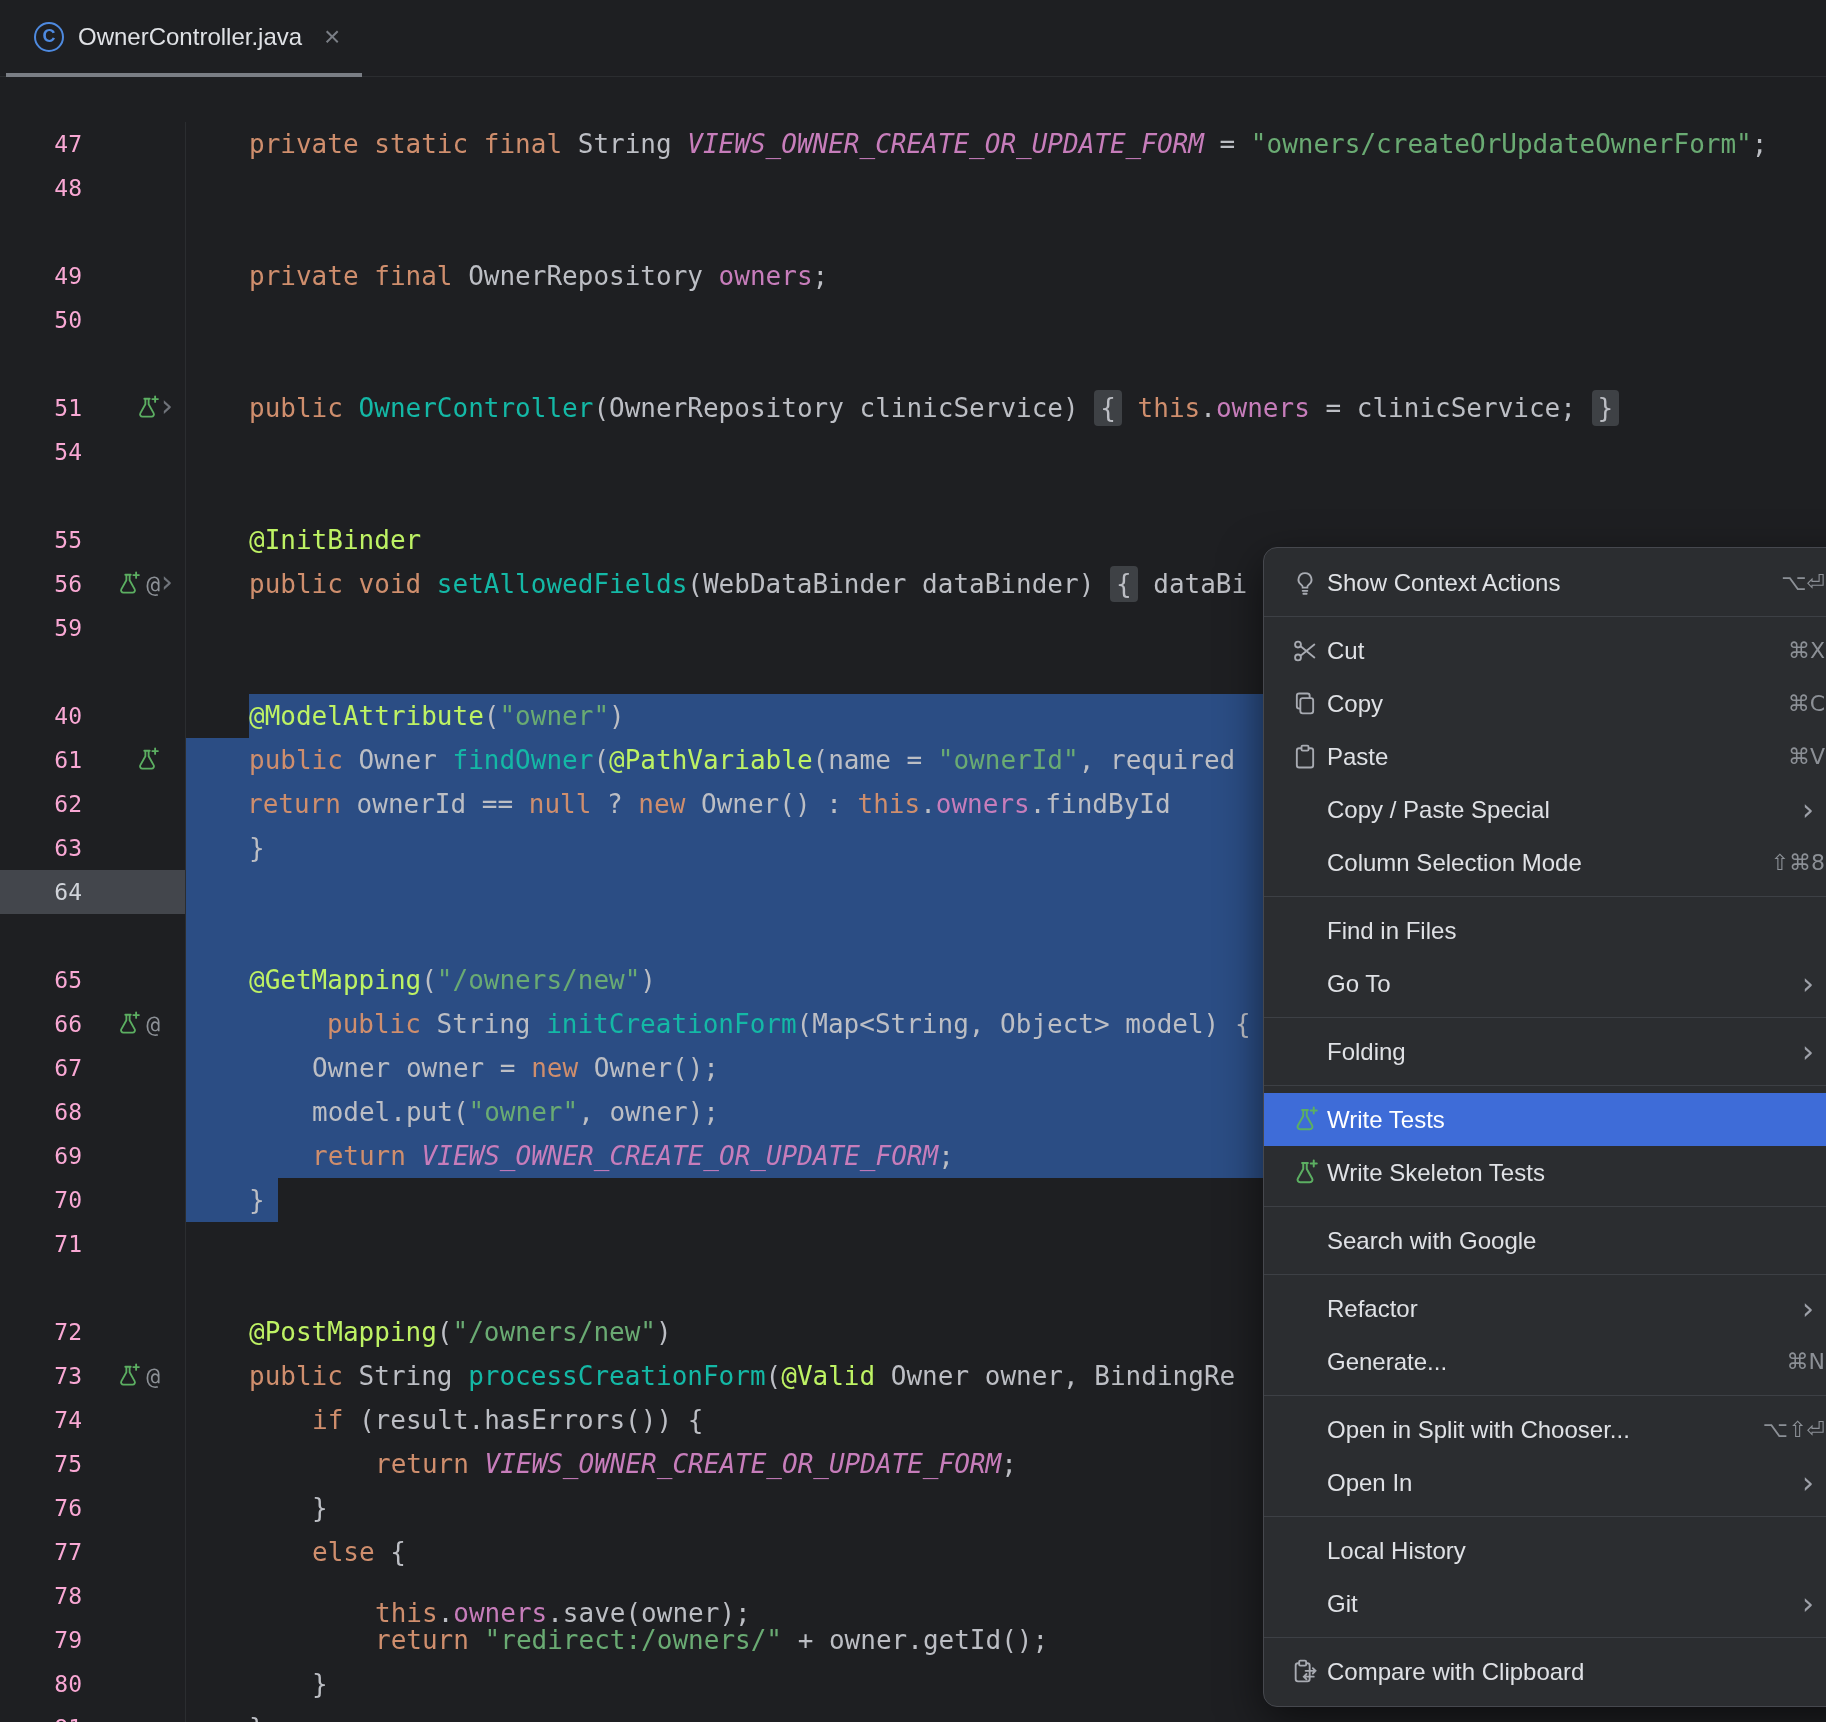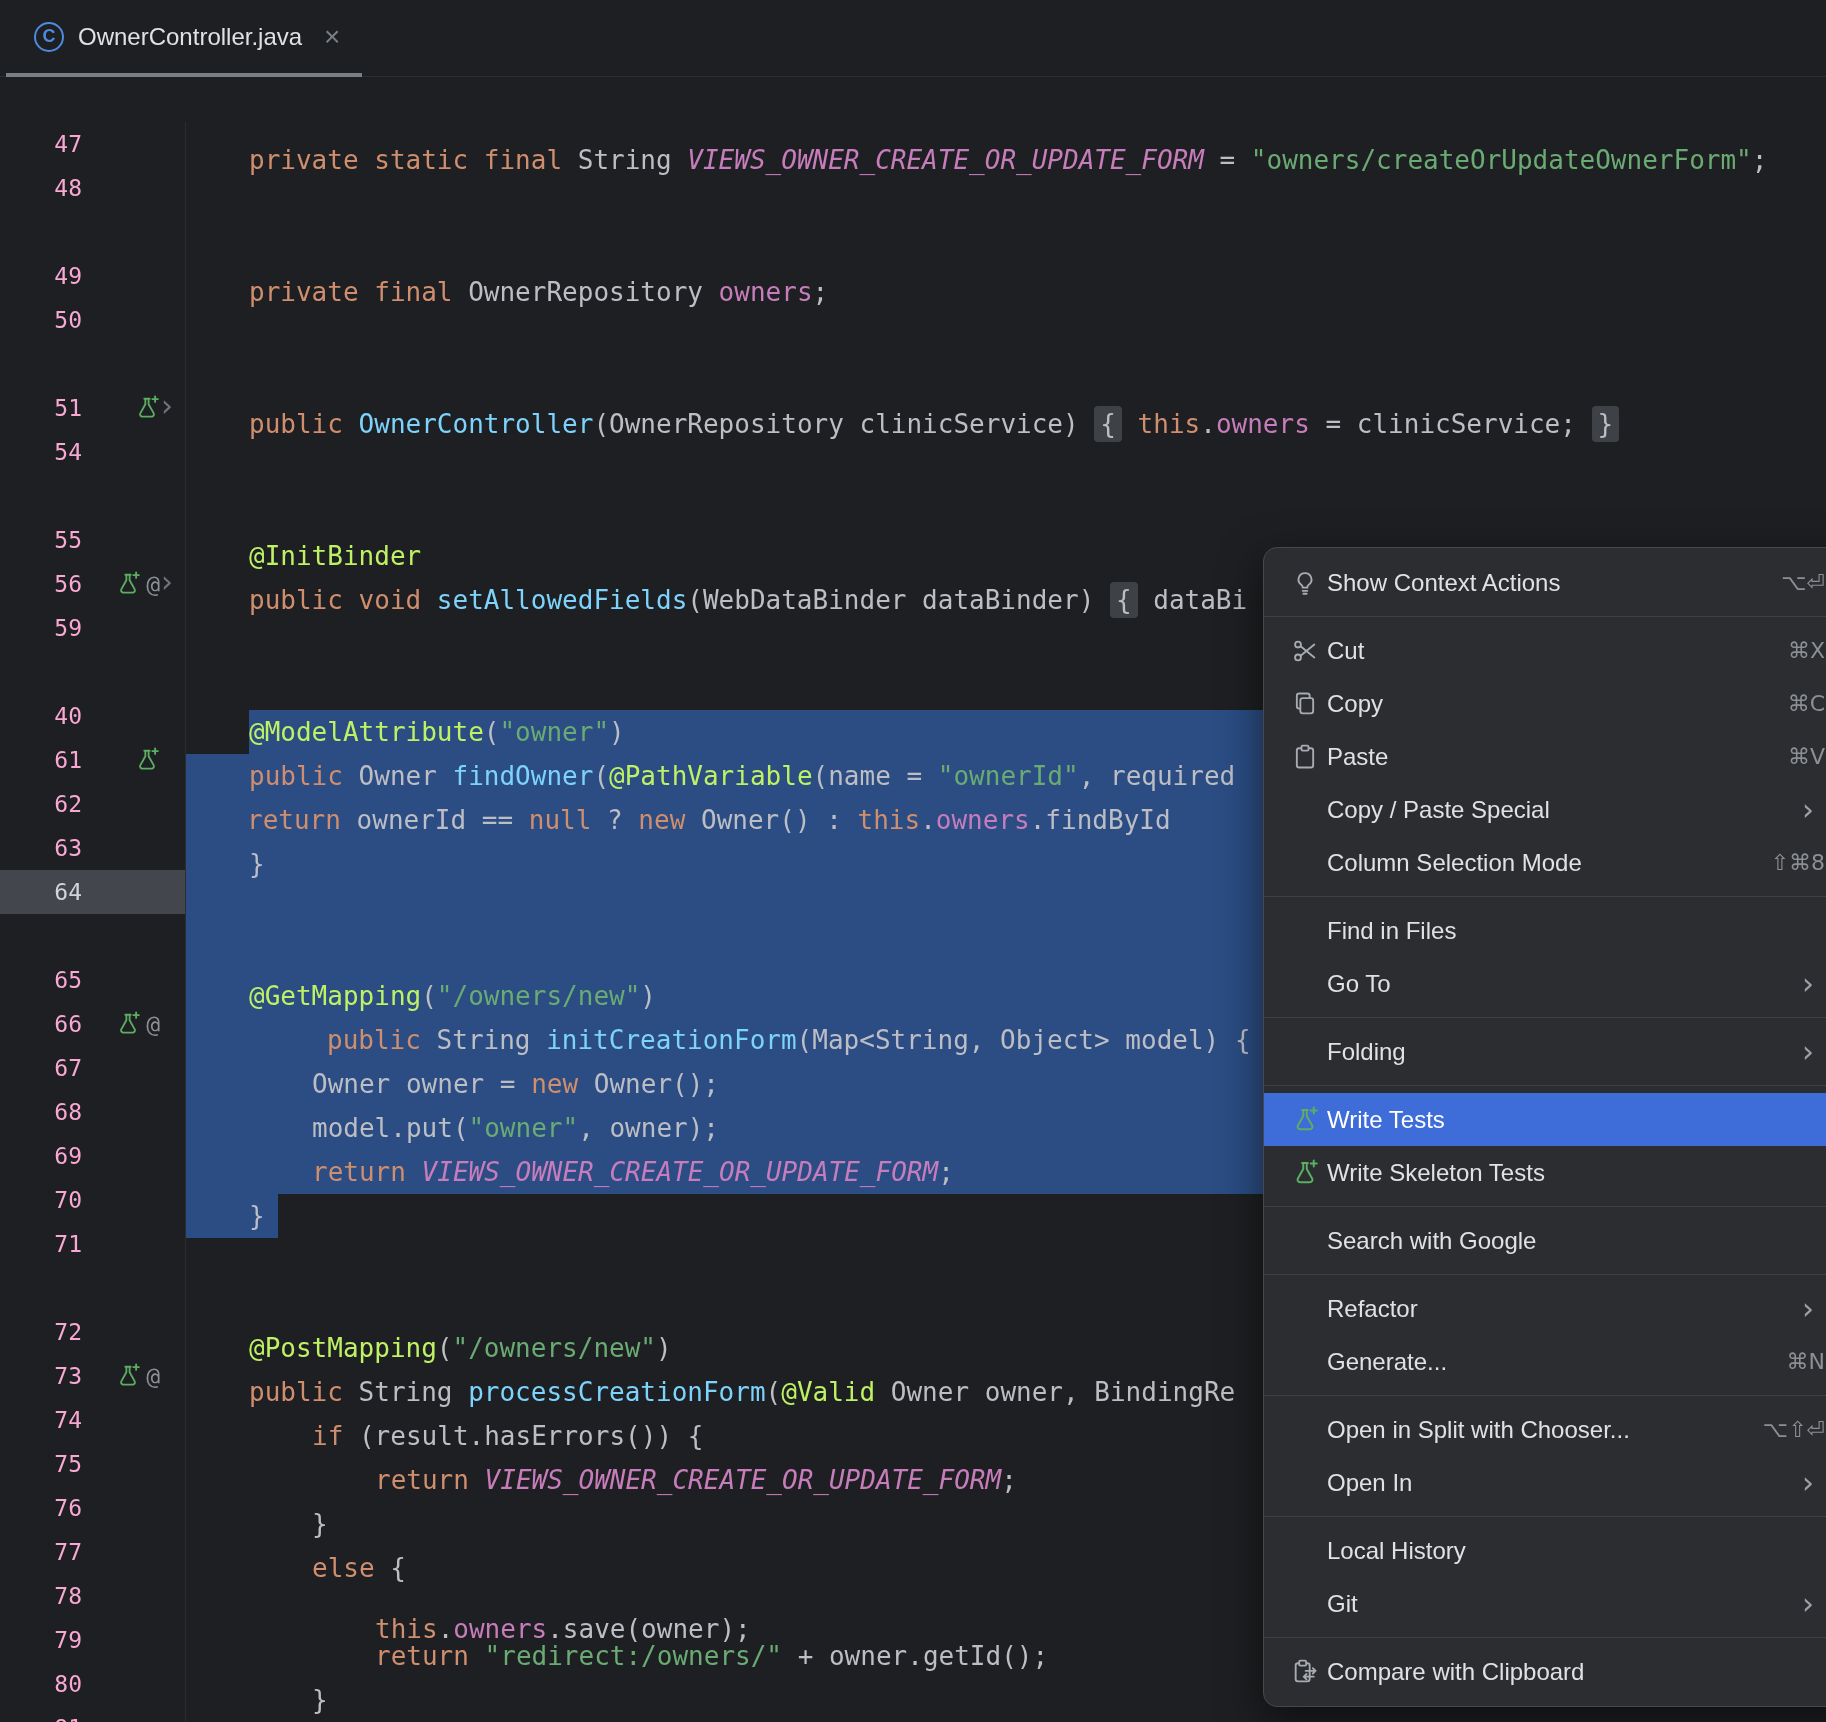--- a/index.html
+++ b/index.html
@@ -16,33 +16,33 @@
   
   .rows{position:absolute;top:122px;left:0;width:1826px}
   .row{position:relative;height:44px;width:1826px}
   .gutter{position:absolute;left:0;top:0;width:186px;height:44px;border-right:1px solid #2b2d30}
   .gutter.cur{background:#43464c}
   .lnum{position:absolute;left:0;top:0;width:82px;height:44px;line-height:44px;text-align:right;font-family:"DejaVu Sans Mono",monospace;font-size:23px;color:#f9a8d4}
   .lnum.curnum{color:#d1d4da}
   .gicons{position:absolute;left:98px;top:0;width:62px;height:44px;display:flex;align-items:center;justify-content:flex-end;gap:5px}
   .gicon{display:flex;align-items:center;justify-content:center}
   .gchev{position:absolute;left:161px;top:0;height:44px;line-height:40px;color:#6f737a;font-size:30px;font-family:"DejaVu Sans",sans-serif}
-  .codearea{position:absolute;left:186px;top:16px;right:0;height:44px}
+  .codearea{position:absolute;left:186px;top:0;right:0;height:44px}
   .selbg{position:absolute;top:0;height:44px;background:#2b4d84}
   .sel-full{left:0;width:1104px}
   .sel-text{left:63px;width:1041px}
   .sel-end{left:0;width:92px}
   .codetext{position:relative;display:block;white-space:pre;font-family:"DejaVu Sans Mono",monospace;font-size:26px;line-height:44px;color:#bcbec4}
   .tk-kw{color:#cf8e6d}
   .tk-pl{color:#bcbec4}
   .tk-st{color:#6aab73}
   .tk-an{color:#bef264}
   .tk-cn{color:#c77dbb;font-style:italic}
   .tk-fd{color:#c77dbb}
-  .tk-mt{color:#7dd3fc}
+  .tk-mt{color:#14b8a6}
   .tk-fold{background:#3e4145;border-radius:4px;padding:3px 6px;color:#bcbec4}
   .at-glyph{color:#8c9096;font-size:23px;font-family:"DejaVu Sans Mono",monospace;line-height:1}
 
   
   .menu{position:absolute;left:1263px;top:547px;width:640px;background:#2b2d30;border:1px solid #46484e;border-radius:14px;padding:8px 0;box-shadow:0 14px 44px rgba(0,0,0,.55)}
   .mi{position:relative;height:53px;display:flex;align-items:center;padding-left:27px;color:#dfe1e5;font-size:24px;cursor:default}
   .mi .ic{width:28px;height:28px;margin-right:8px;display:flex;align-items:center;justify-content:center;flex:0 0 auto}
   .mi.selected{background:#3e6cd8;color:#ffffff}
   .mlabel{white-space:nowrap}
   .short{position:absolute;right:77px;color:#8c9096;font-size:22px;white-space:nowrap;font-family:"DejaVu Sans",sans-serif}

